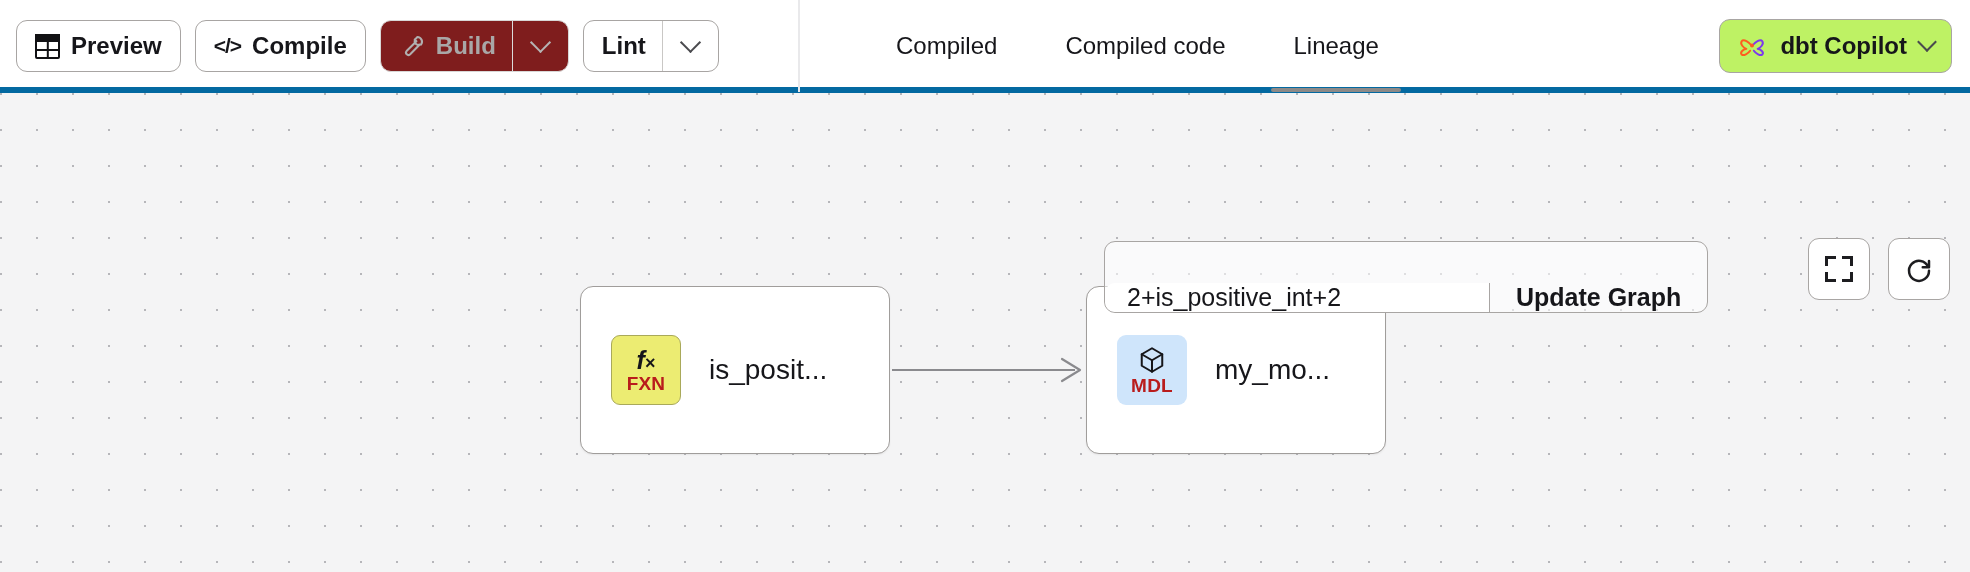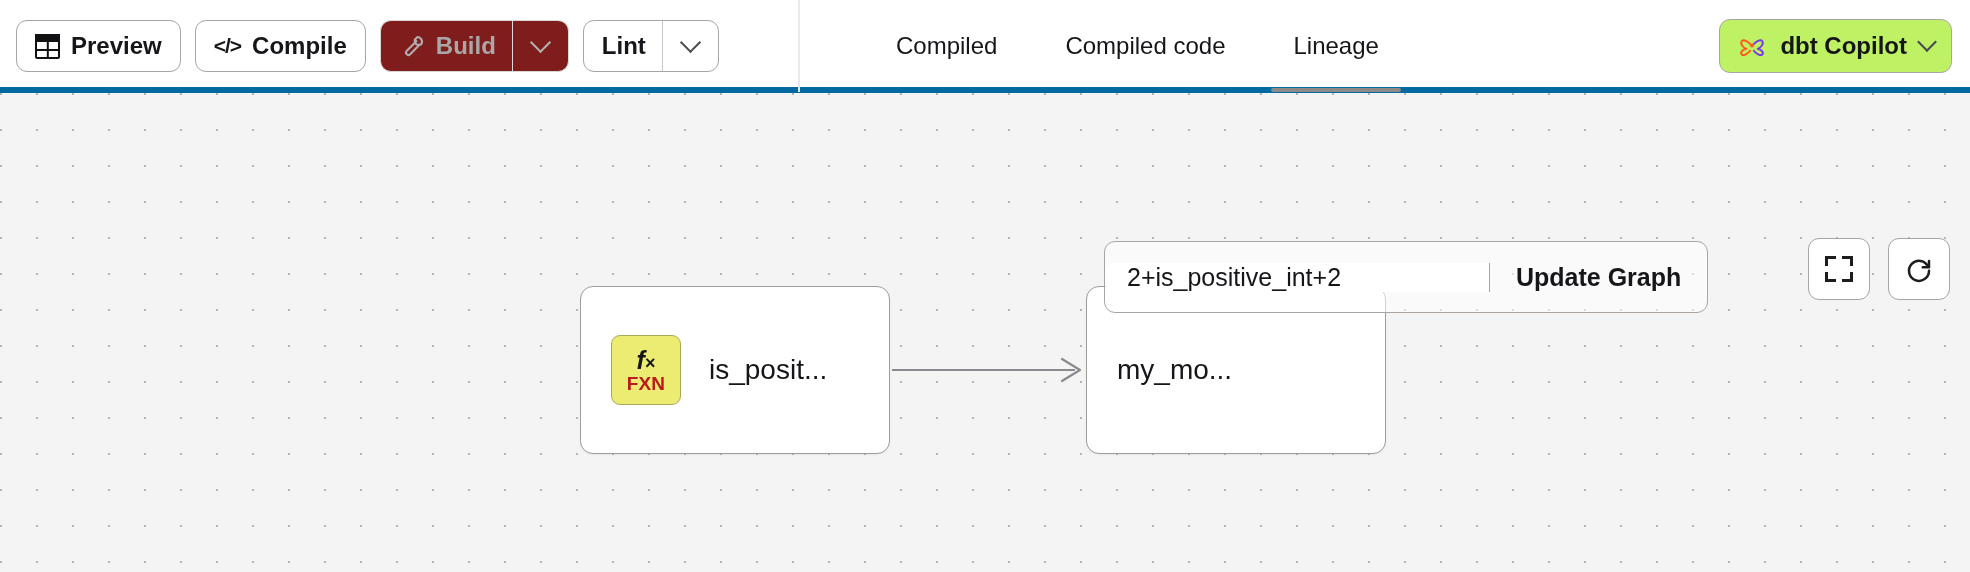--- a/index.html
+++ b/index.html
@@ -187,21 +187,21 @@
     background-position: 19px 19px;
     overflow: hidden;
   }
 
   
   .graph-control {
     position: absolute;
     left: 1104px; top: 148px;
     height: 72px;
     display: flex;
-    align-items: center;
+    align-items: flex-end;
     border: 1.7px solid #a8a5a3;
     border-radius: 11px;
     background: rgba(255,255,255,0.55);
     overflow: hidden;
   }
   .graph-input {
     width: 384px;
     display: flex; align-items: center;
     padding: 0 22px;
     background: #ffffff;
@@ -396,20 +396,30 @@
 
     <div class="node" id="node-fxn">
       <div class="badge badge-fxn">
         <span class="badge-sym">f<span style="font-style:normal;font-size:18px;">×</span></span>
         <span class="badge-label">FXN</span>
       </div>
       <span class="node-name">is_posit...</span>
     </div>
 
     <div class="node" id="node-mdl">
+      <div class="badge badge-mdl">
+        <span class="icon">
+          <svg width="30" height="30" viewBox="0 0 24 24" fill="none" stroke="#16161a" stroke-width="1.6" stroke-linecap="round" stroke-linejoin="round">
+            <path d="M12 2.6 20.2 7.4v9.2L12 21.4 3.8 16.6V7.4z"></path>
+            <path d="M3.8 7.4 12 12.2l8.2-4.8"></path>
+            <path d="M12 12.2v9.2"></path>
+          </svg>
+        </span>
+        <span class="badge-label">MDL</span>
+      </div>
       <span class="node-name">my_mo...</span>
     </div>
 
     <div class="graph-control">
       <input class="graph-input" type="text" placeholder="Enter a dbt selector" value="2+is_positive_int+2" style="">
       <div class="graph-update">Update Graph</div>
     </div>
 
     <div class="canvas-ctrls">
       <div class="ctrl-btn">

